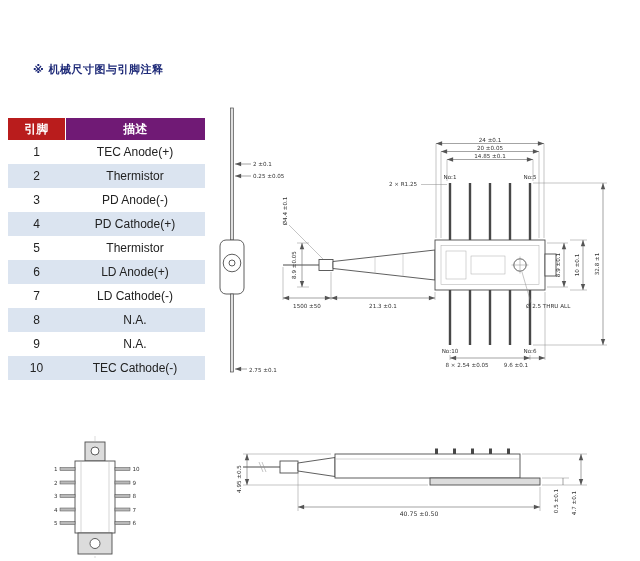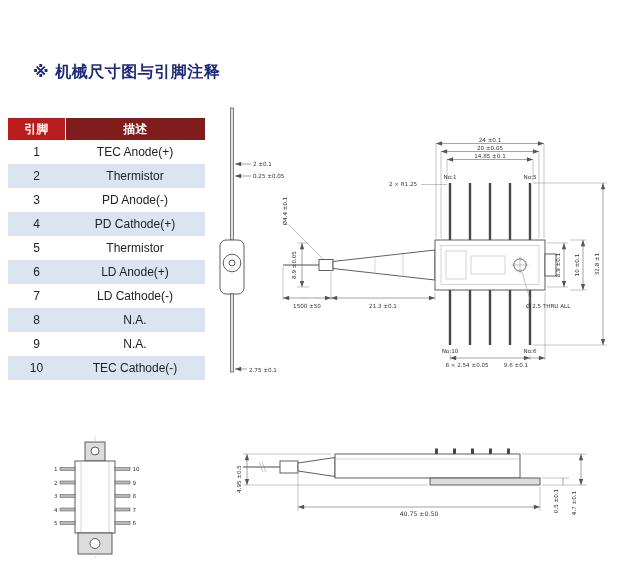--- a/index.html
+++ b/index.html
@@ -1,26 +1,26 @@
 <!DOCTYPE html>
 <html><head>
 <meta charset="utf-8">
 <style>
   * { margin:0; padding:0; box-sizing:border-box; }
   html,body { width:640px; height:561px; }
   body { background:#fff; font-family:"Liberation Sans",sans-serif; }
   .page { position:relative; width:640px; height:561px; background:#fff; overflow:hidden; }
-  .title { position:absolute; left:33px; top:62px; font-size:16px; font-weight:bold;
+  .title { position:absolute; left:33px; top:62px; font-size:11px; font-weight:bold;
            color:#1e2a78; letter-spacing:0.5px; font-family:"DejaVu Sans",sans-serif; }
   .pin-table { position:absolute; left:8px; top:118px; width:197px; border-collapse:collapse;
                table-layout:fixed; font-size:12px; color:#222; text-align:center; }
   .pin-table th { height:22px; color:#fff; font-weight:bold; font-size:12px;
                   font-family:"DejaVu Sans",sans-serif; }
   .th-pin  { background:#b91c1c; width:57px; border-right:1px solid #fff; }
-  .th-desc { background:#7f1d1d; }
+  .th-desc { background:#701a75; }
   .pin-table td { height:24px; font-family:"Liberation Sans",sans-serif; }
   .pin-table tbody tr:nth-child(even) { background:#dbe4f0; }
   svg.drawing { position:absolute; overflow:visible; }
   svg text { font-family:"DejaVu Sans",sans-serif; font-size:5.6px; fill:#333; }
   .out  { stroke:#4d4d4d; stroke-width:0.9; fill:#fff; }
   .outg { stroke:#4d4d4d; stroke-width:0.9; fill:#dcdcdc; }
   .lead { stroke:#4d4d4d; stroke-width:0.7; fill:#e0e0e0; }
   .ext  { stroke:#8a8a8a; stroke-width:0.5; fill:none; }
   .thin { stroke:#aaa; stroke-width:0.5; fill:none; }
   .dim  { stroke:#666; stroke-width:0.6; fill:none; }

